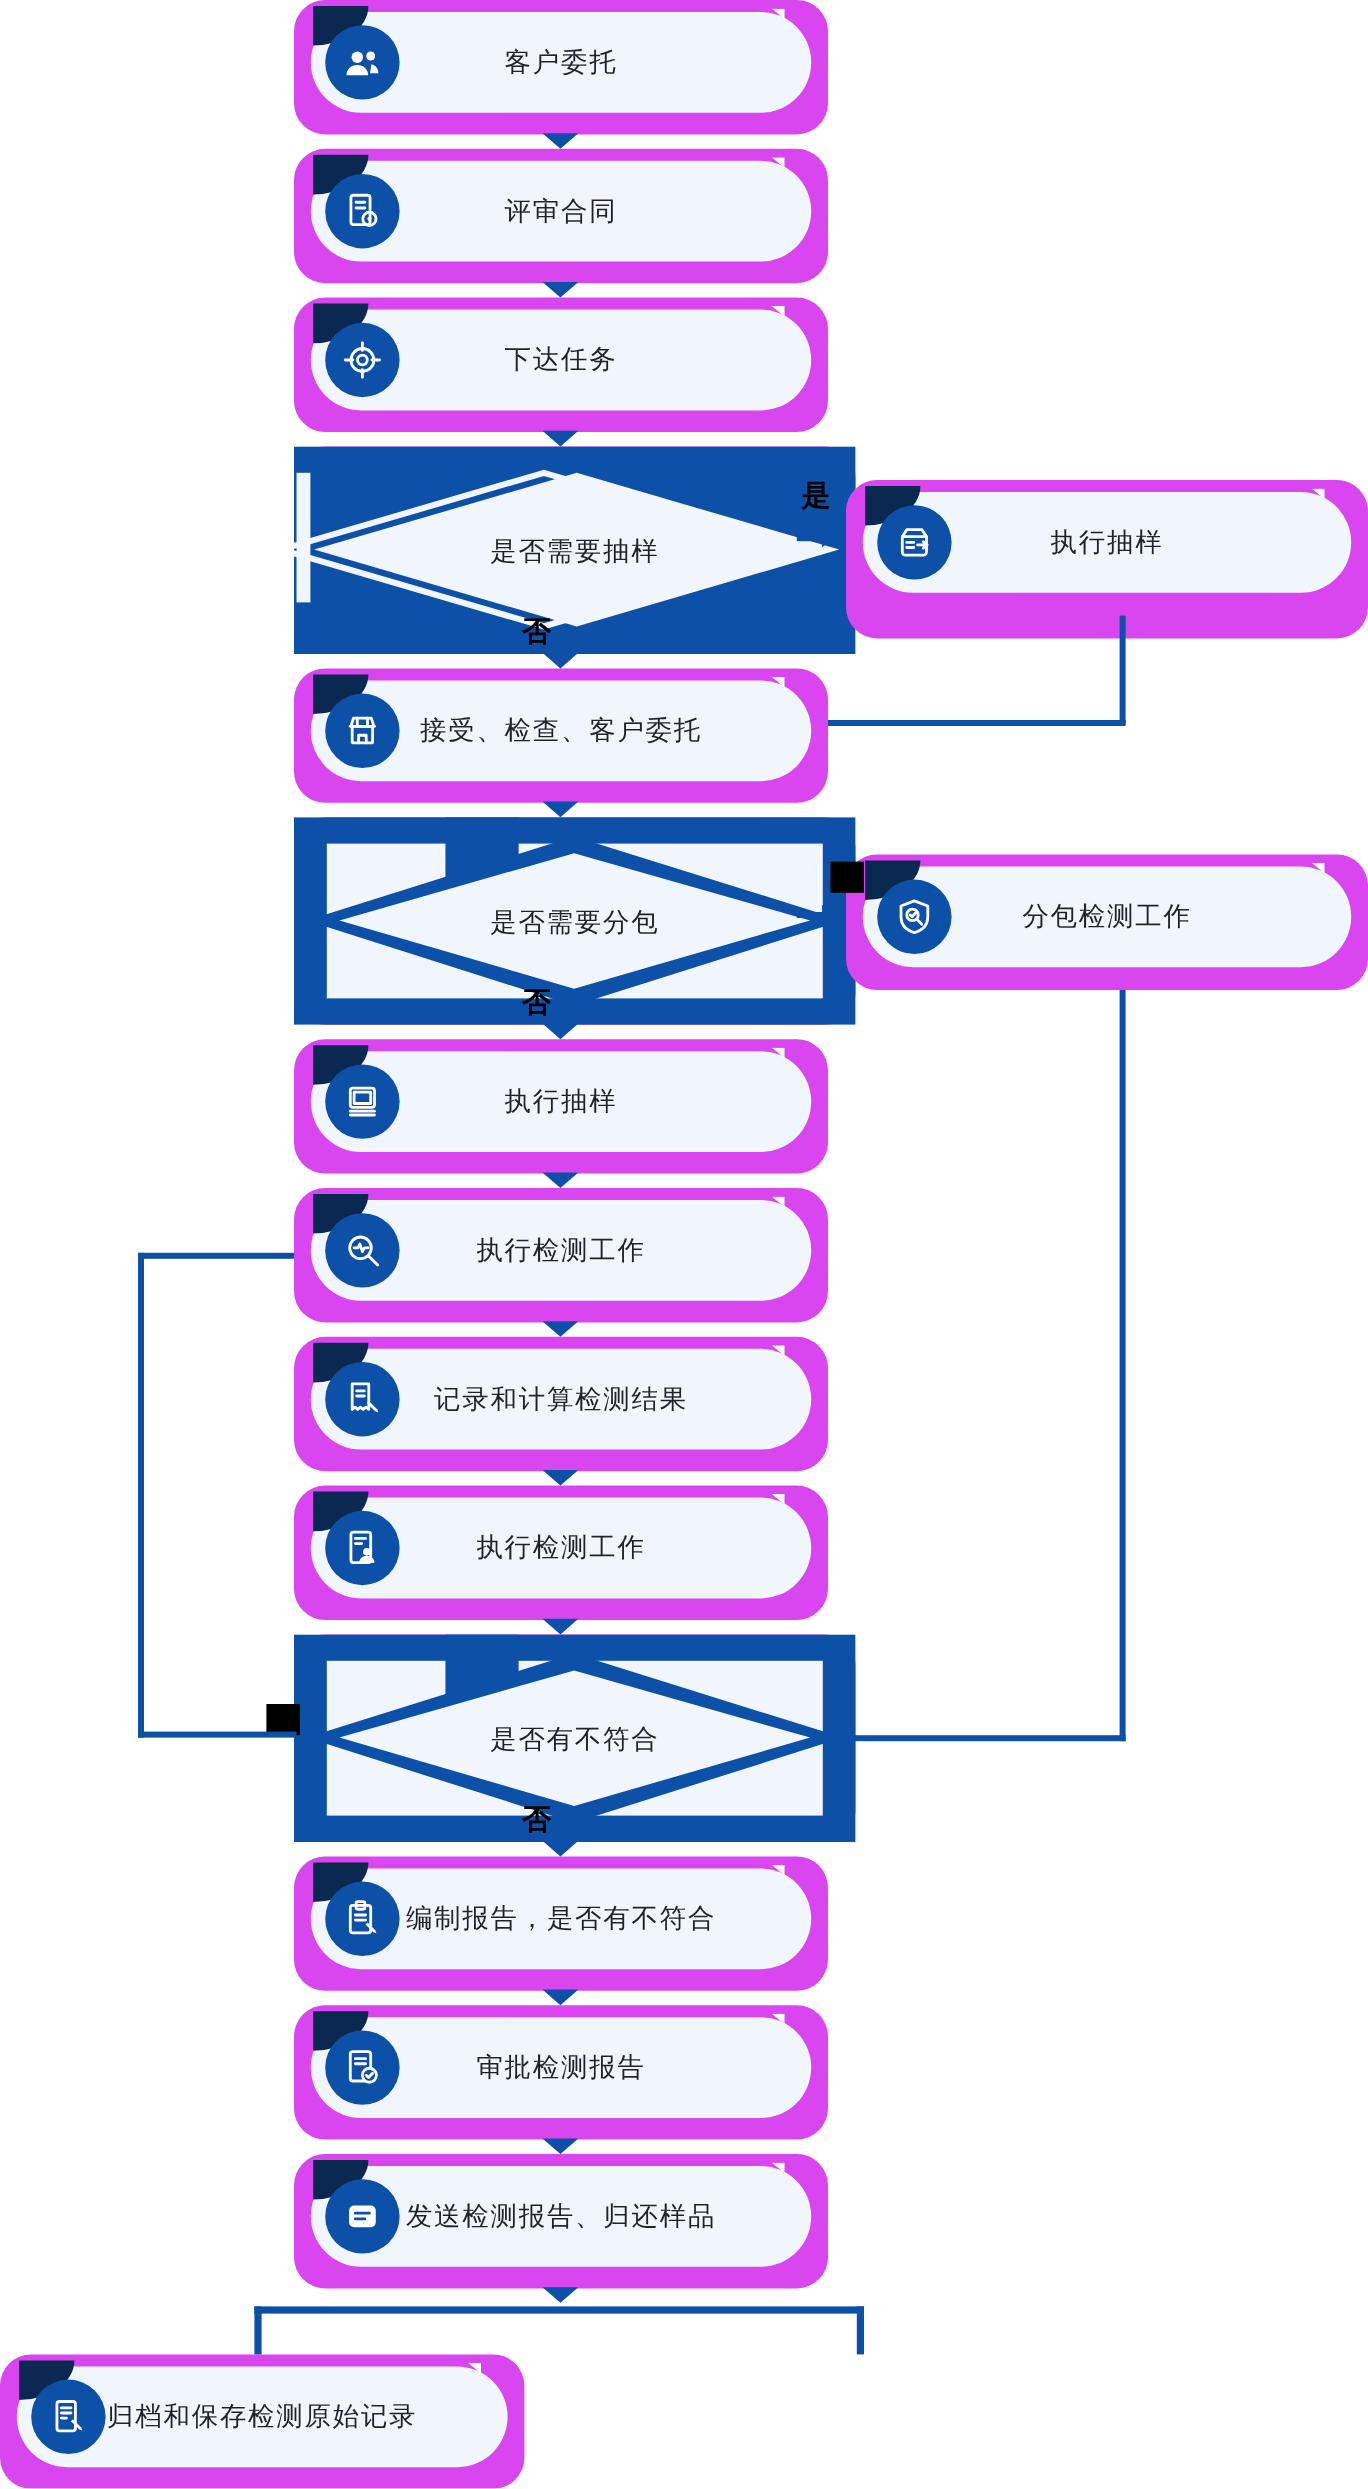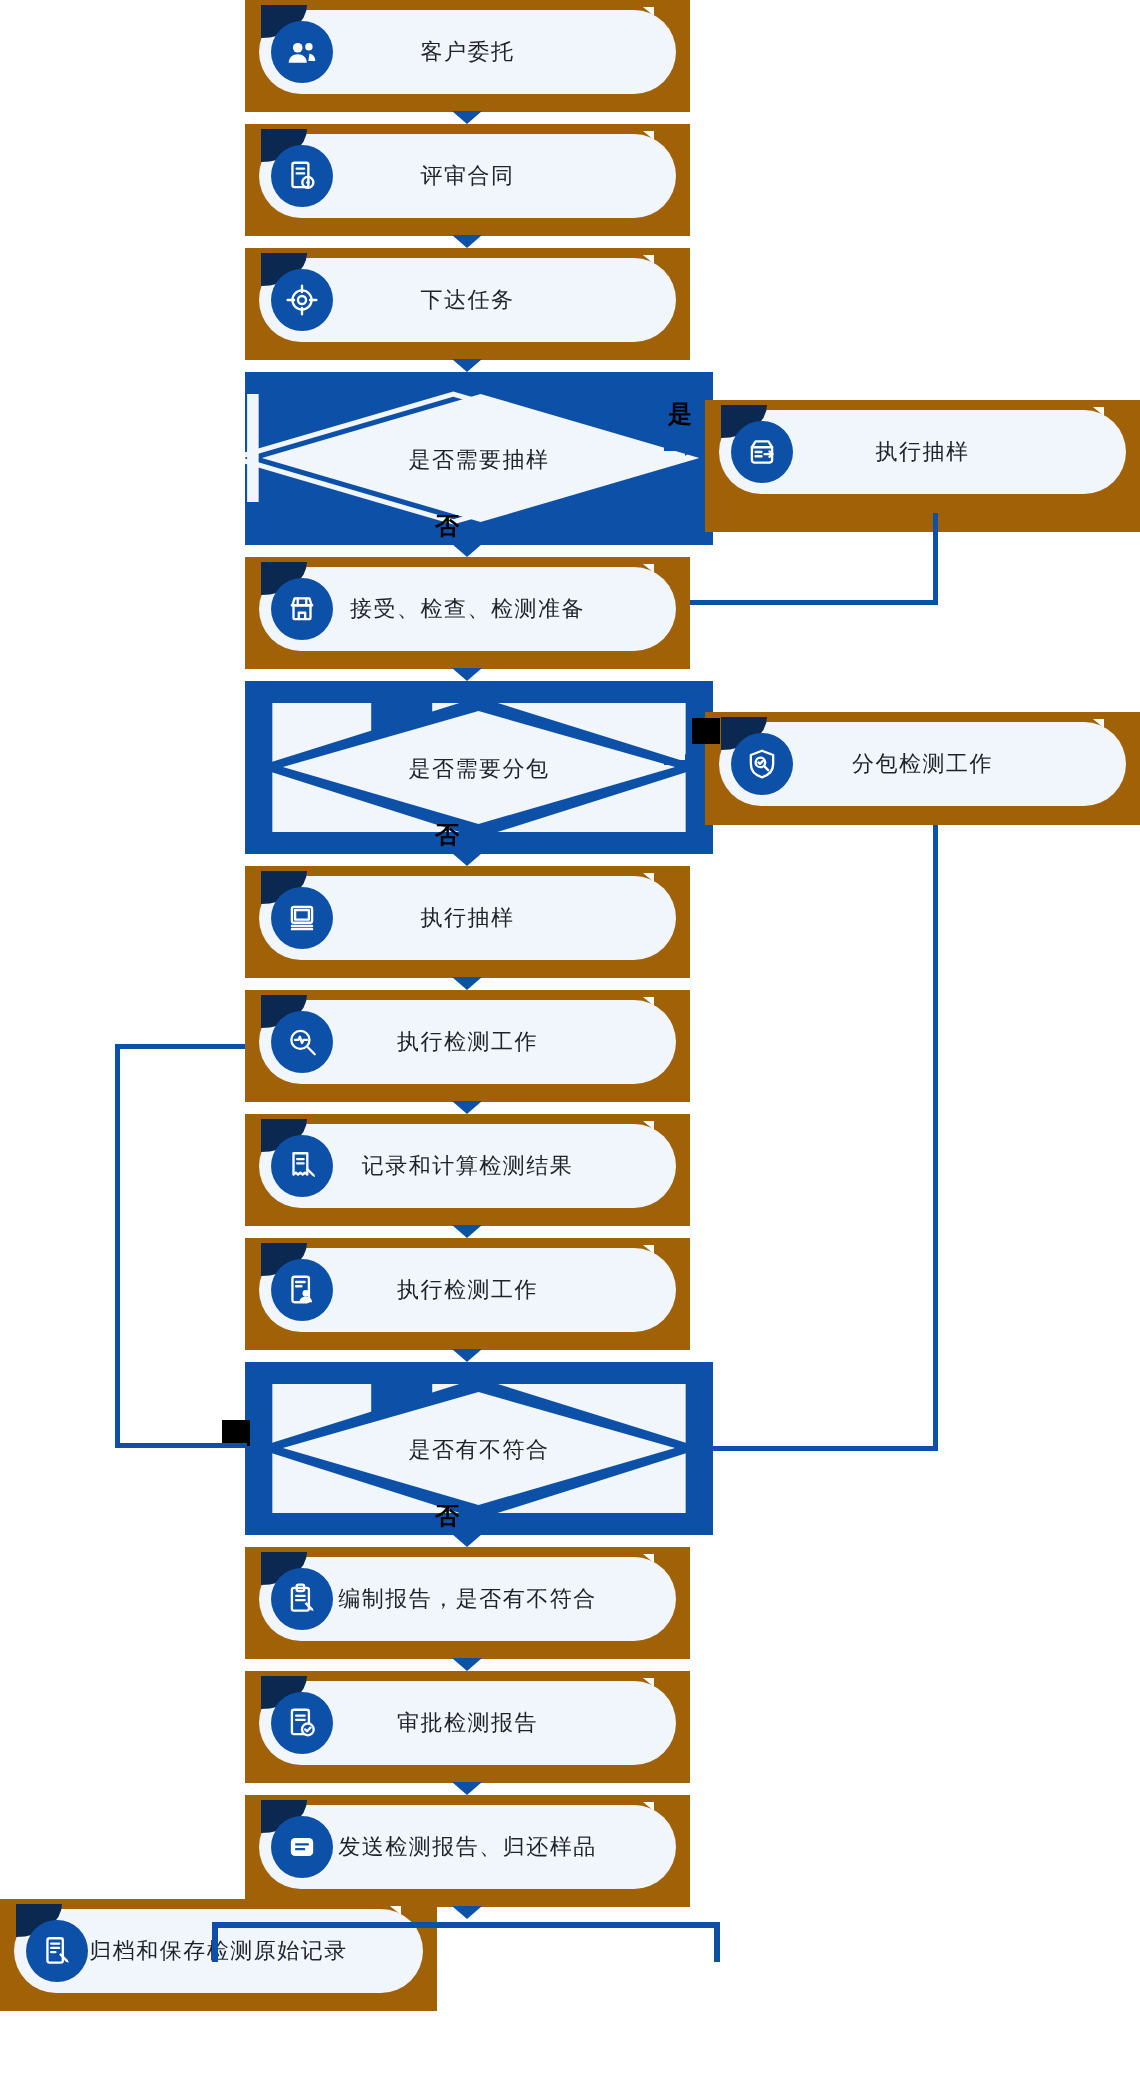--- a/index.html
+++ b/index.html
@@ -1,17 +1,17 @@
 <!DOCTYPE html>
 <html><head>
 <meta charset="utf-8">
 <style>
   html,body{margin:0;padding:0;background:#ffffff;font-family:"Liberation Sans",sans-serif;}
   .canvas{position:relative;width:1140px;height:2074px;background:#ffffff;overflow:hidden;}
-  .sec{position:absolute;left:245px;width:445px;height:112px;background:#a16207;}
+  .sec{position:absolute;left:245px;width:445px;height:112px;background:#d946ef;border-radius:26px;}
   .pill{position:absolute;left:14px;right:14px;top:10px;height:84px;background:#f1f5fc;border-radius:46px;}
   .corner{position:absolute;left:2px;top:-5px;width:46px;height:33px;background:#0a2850;border-radius:0 0 100% 0;}
   .tick{position:absolute;right:22px;top:-3px;width:11px;height:9px;background:#ffffff;clip-path:polygon(0 0,100% 0,100% 100%);}
   .icircle{position:absolute;left:12px;top:11px;width:62px;height:62px;border-radius:50%;background:#0d50a8;display:flex;align-items:center;justify-content:center;}
   .icircle svg{width:34px;height:34px;stroke:#ffffff;stroke-width:2.2;fill:none;stroke-linecap:round;stroke-linejoin:round;}
   .plabel{position:absolute;left:0;right:0;top:0;bottom:0;display:flex;align-items:center;justify-content:center;font-size:22px;letter-spacing:1.5px;color:#1f2329;}
   .dsec{height:173px;padding-left:23px;}
   .dsvg{position:absolute;left:0;top:0;width:100%;height:100%;}
   .dlabel{position:absolute;left:0;right:0;top:73px;text-align:center;font-size:22px;letter-spacing:1.5px;color:#1f2329;}
   .no-label{position:absolute;top:138px;left:0;right:64px;text-align:center;font-size:24px;font-weight:700;color:#000000;}
@@ -82,21 +82,21 @@
       <polygon points="16,86 224,22 432,86 224,150" fill="#f1f5fc"></polygon>
     </svg>
     <div class="dlabel">是否需要抽样</div>
     <div class="no-label">否</div>
   </div>
 
   <div class="sec" style="top:557px">
     <div class="pill">
       <span class="corner"></span>
       <span class="tick"></span>
-      <span class="plabel">接受、检查、检测准备</span>
+      <span class="plabel">接受、检查、客户委托</span>
       <span class="icircle">
         <svg viewBox="0 0 32 32">
             <path d="M7 12.5L9 6h14l2 6.5"></path>
             <path d="M6.5 12.5h19"></path>
             <rect x="8" y="12.5" width="16" height="13" rx="1"></rect>
             <path d="M12 6v6.5M20 6v6.5"></path>
             <path d="M13 25.5v-6h6v6"></path>
           </svg>
       </span>
     </div>
@@ -258,21 +258,21 @@
         <svg viewBox="0 0 32 32">
             <path d="M16 3.5l10.5 4v8.5c0 6.8-4.6 10.7-10.5 12.5C10.1 26.7 5.5 22.8 5.5 16V7.5z"></path>
             <circle cx="14.5" cy="14.5" r="4.5"></circle>
             <path d="M17.8 17.8l4 4"></path>
             <path d="M12.7 14.5l1.4 1.4 2.8-2.8"></path>
           </svg>
       </span>
     </div>
   </div>
 
-  <div class="sec" style="left:0px;top:1899px;width:437px;height:112px">
+  <div class="sec" style="left:0px;top:1962px;width:437px;height:112px">
     <div class="pill">
       <span class="corner"></span>
       <span class="tick"></span>
       <span class="plabel">归档和保存检测原始记录</span>
       <span class="icircle">
         <svg viewBox="0 0 32 32">
             <rect x="7" y="4" width="14.5" height="23" rx="2"></rect>
             <path d="M10.5 9h7.5M10.5 13h7.5M10.5 17h4"></path>
             <path d="M18 19.5l6.5 6.5 2.6 1-1-2.6-6.5-6.5z" fill="#fff" stroke="none"></path>
           </svg>

